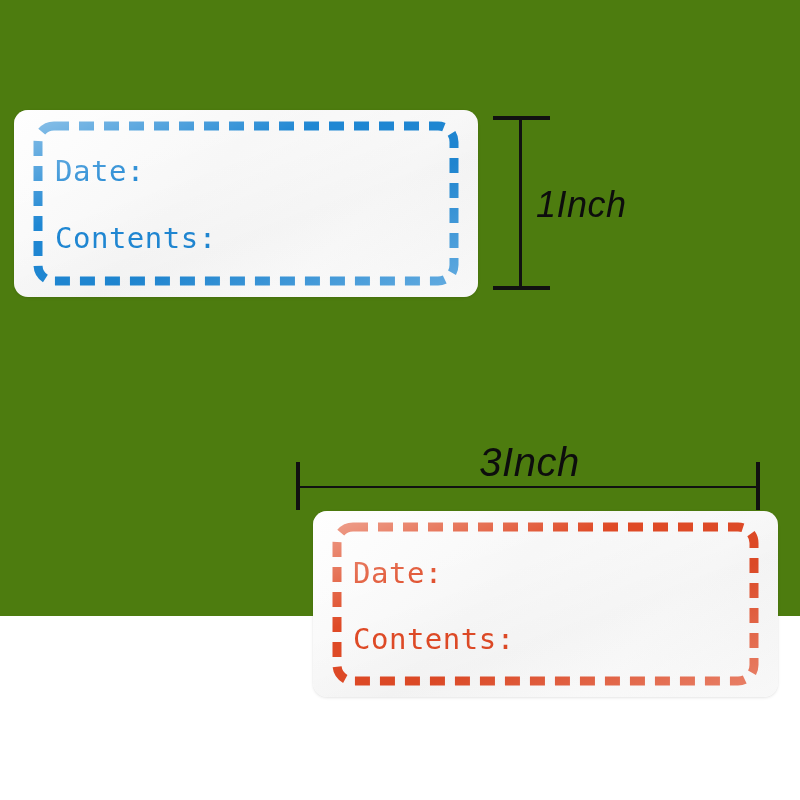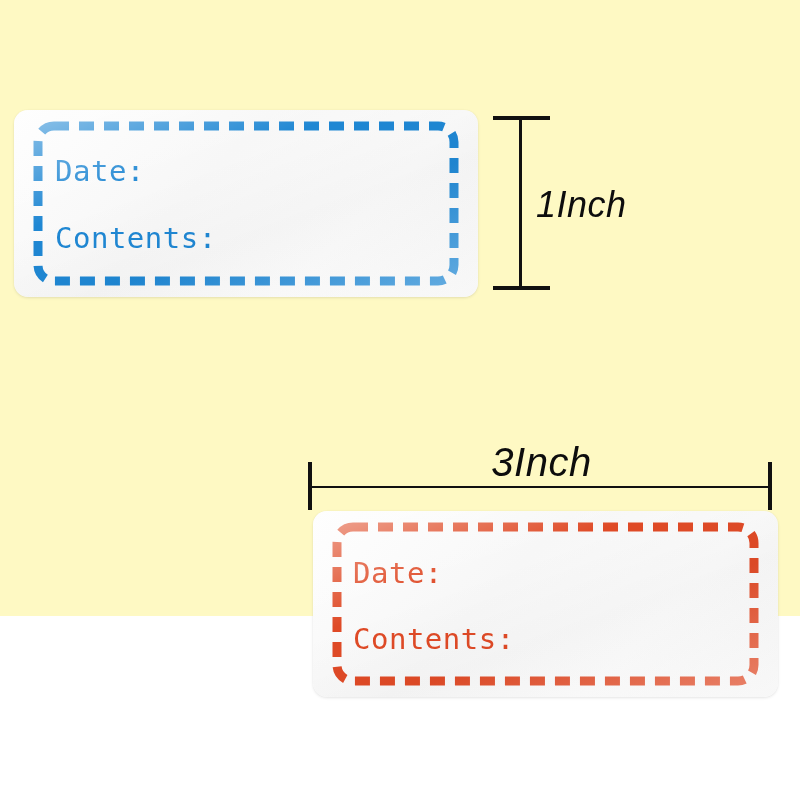--- a/index.html
+++ b/index.html
@@ -11,21 +11,21 @@
     height: 800px;
     background: #ffffff;
     font-family: "Liberation Sans", sans-serif;
     overflow: hidden;
   }
 
   #stage {
     position: relative;
     width: 800px;
     height: 616px;
-    background: #fef9c3;
+    background: #4d7c0f;
   }
 
   
   .sticker {
     position: absolute;
     background:
       linear-gradient(135deg, #fdfdfd 0%, #f7f7f7 40%, #fafafa 70%, #f4f4f4 100%);
     border-radius: 14px;
     box-shadow: 0 1px 3px rgba(0,0,0,0.10), 0 0 1px rgba(0,0,0,0.08);
   }
@@ -113,21 +113,21 @@
     font-family: "Liberation Sans", sans-serif;
     font-style: italic;
     font-weight: 400;
     font-size: 36px;
     color: #0d0d0d;
     letter-spacing: 0.5px;
     white-space: nowrap;
   }
 
   
-  #dim-width { left: 304px; top: 440px; width: 475px; height: 75px; }
+  #dim-width { left: 292px; top: 440px; width: 475px; height: 75px; }
   #dim-width .cap-left {
     left: 4px; top: 22px; width: 4px; height: 48px;
   }
   #dim-width .cap-right {
     left: 464px; top: 22px; width: 4px; height: 48px;
   }
   #dim-width .spine {
     left: 8px; top: 46px; width: 456px; height: 2px;
   }
   #dim-width .dim-label {

